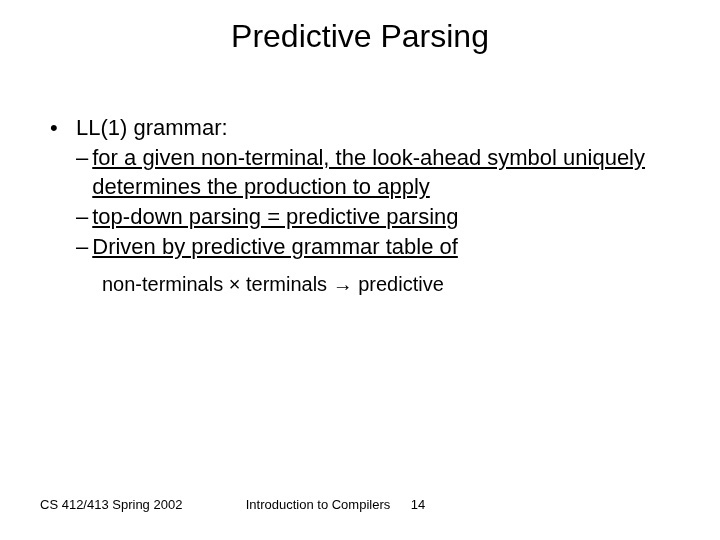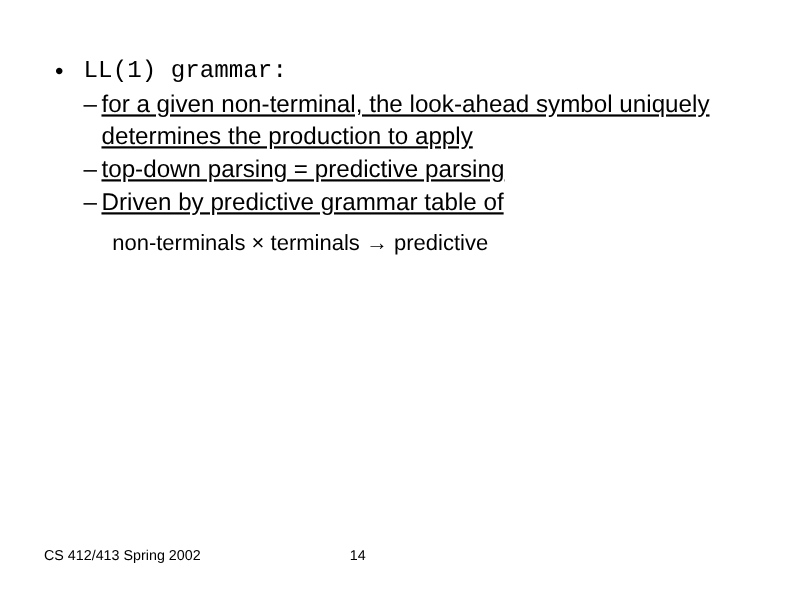--- a/index.html
+++ b/index.html
@@ -37,21 +37,20 @@
   }
   .bullet-dot {
     width: 26px;
     flex-shrink: 0;
     text-align: left;
     font-size: 22px;
     line-height: 1.35;
   }
   .bullet-text {
     flex: 1;
-    font-family: Liberation Mono, monospace;
   }
   .sub-dash-row {
     display: flex;
     align-items: flex-start;
     padding-left: 26px;
   }
   .dash {
     flex-shrink: 0;
     padding-right: 4px;
   }
@@ -84,20 +83,21 @@
   }
   .footer-right {
     flex: 1;
   }
 </style>
 </head>
 <body>
 
 <div class="slide">
 
+  <div class="title">Predictive Parsing</div>
 
   <div class="content">
 
     <div class="bullet-row">
       <div class="bullet-dot">•</div>
       <div class="bullet-text">LL(1) grammar:</div>
     </div>
 
     <div class="sub-dash-row">
       <div class="dash">–</div>
@@ -113,16 +113,17 @@
       <div class="dash">–</div>
       <div class="sub-text">Driven by predictive grammar table of</div>
     </div>
 
     <div class="formula">non-terminals × terminals → predictive</div>
 
   </div>
 
   <div class="footer">
     <div class="footer-left">CS 412/413   Spring 2002</div>
+    <div class="footer-center">Introduction to Compilers</div>
     <div class="footer-right">14</div>
   </div>
 
 </div>
 
 </body></html>

